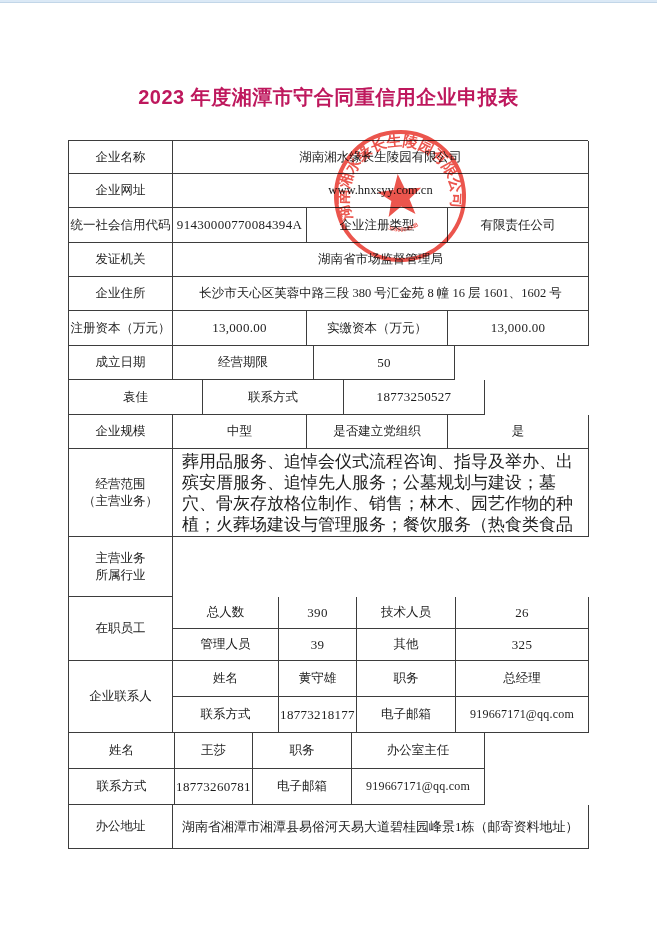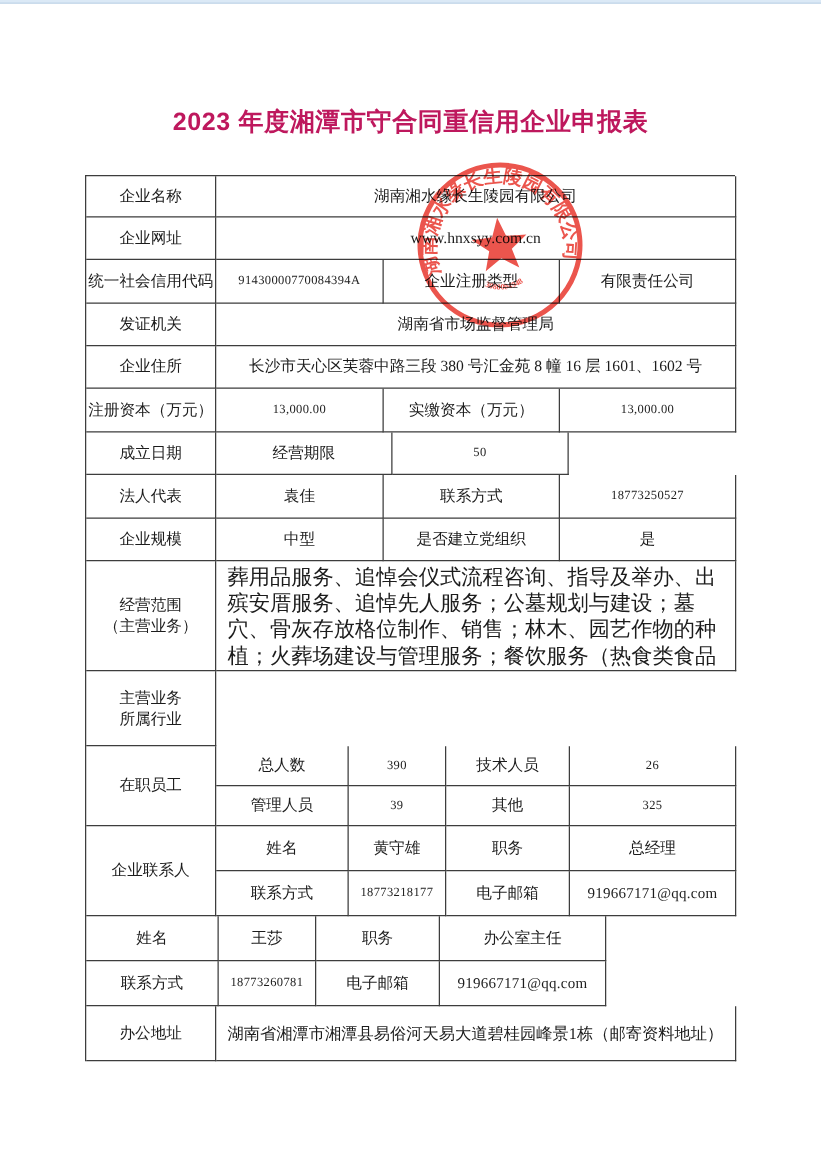--- a/index.html
+++ b/index.html
@@ -40,21 +40,21 @@
   .cell.span  { width: 416px; flex: none; }
   .cell.stack { flex-direction: column; align-items: center; }
   .cell.left  { justify-content: flex-start; text-align: left; padding: 4px 9px; }
   .subcol { display: flex; flex-direction: column; width: 416px; flex: none; }
   .subrow { display: flex; width: 100%; }
   .cell.sc1 { width: 106px; flex: none; }
   .cell.sc2 { width: 78px;  flex: none; }
   .cell.sc3 { width: 99px;  flex: none; }
   .cell.sc4 { width: 133px; flex: none; }
   .scope-text { font-size: 17px; line-height: 21px; text-align: left; }
-  .num { font-size: 10px; letter-spacing: 0.3px; }
+  .num { font-size: 13px; letter-spacing: 0.3px; }
   .email { font-size: 12px; letter-spacing: 0.2px; }
   .h33 { height: 33px; } .h34 { height: 34px; } .h35 { height: 35px; }
   .h32 { height: 32px; } .h36 { height: 36px; } .h44 { height: 44px; }
   .h60 { height: 60px; } .h88 { height: 88px; } .h64 { height: 64px; }
   .h72 { height: 72px; }
   .seal {
     position: absolute; top: 126px; left: 330px; width: 140px; height: 140px;
     color: #e8372e; opacity: 0.85; mix-blend-mode: multiply;
     transform: rotate(-6deg); pointer-events: none;
   }
@@ -107,21 +107,20 @@
     <div class="cell v2b h35 num">13,000.00</div>
   </div>
 
   <div class="row">
     <div class="cell lbl h34">成立日期</div>
     <div class="cell l2b h34">经营期限</div>
     <div class="cell v2b h34 num">50</div>
   </div>
 
   <div class="row">
-    <div class="cell lbl h35">法人代表</div>
     <div class="cell v2a h35">袁佳</div>
     <div class="cell l2b h35">联系方式</div>
     <div class="cell v2b h35 num">18773250527</div>
   </div>
 
   <div class="row">
     <div class="cell lbl h34">企业规模</div>
     <div class="cell v2a h34">中型</div>
     <div class="cell l2b h34">是否建立党组织</div>
     <div class="cell v2b h34">是</div>

